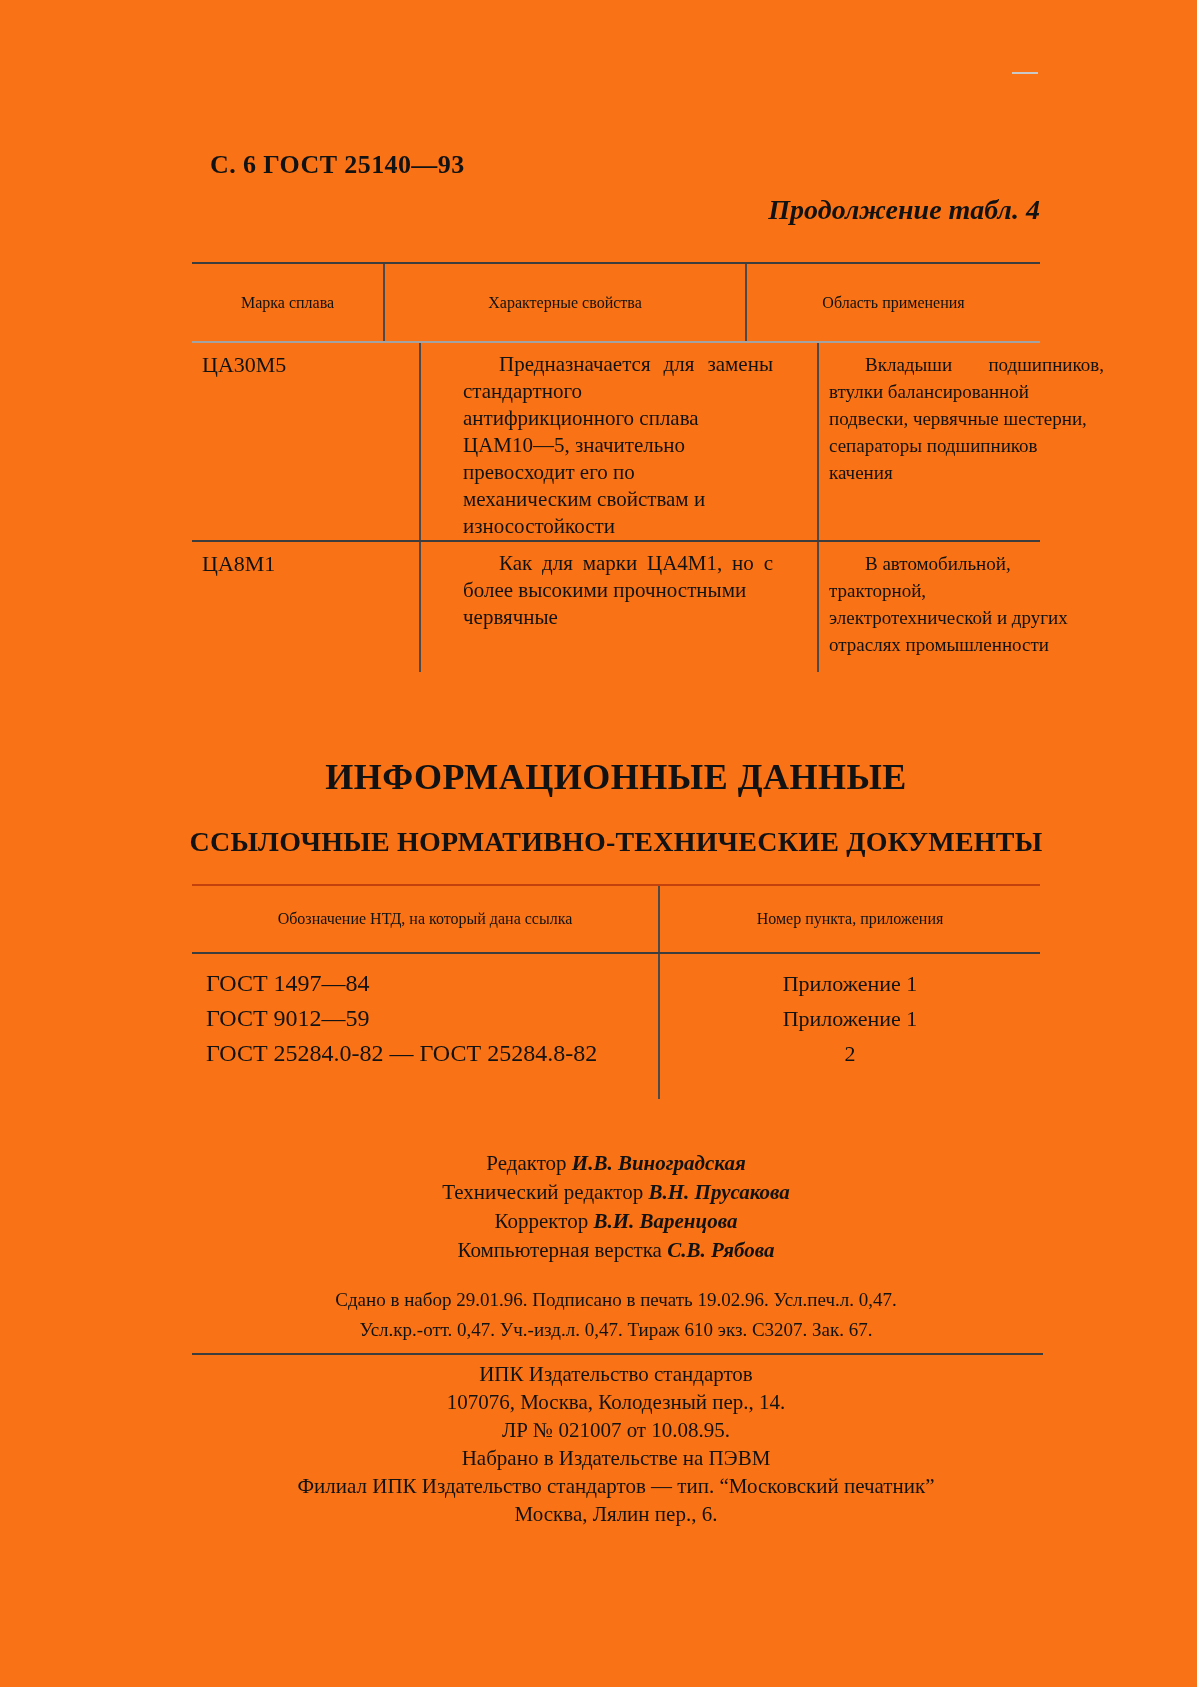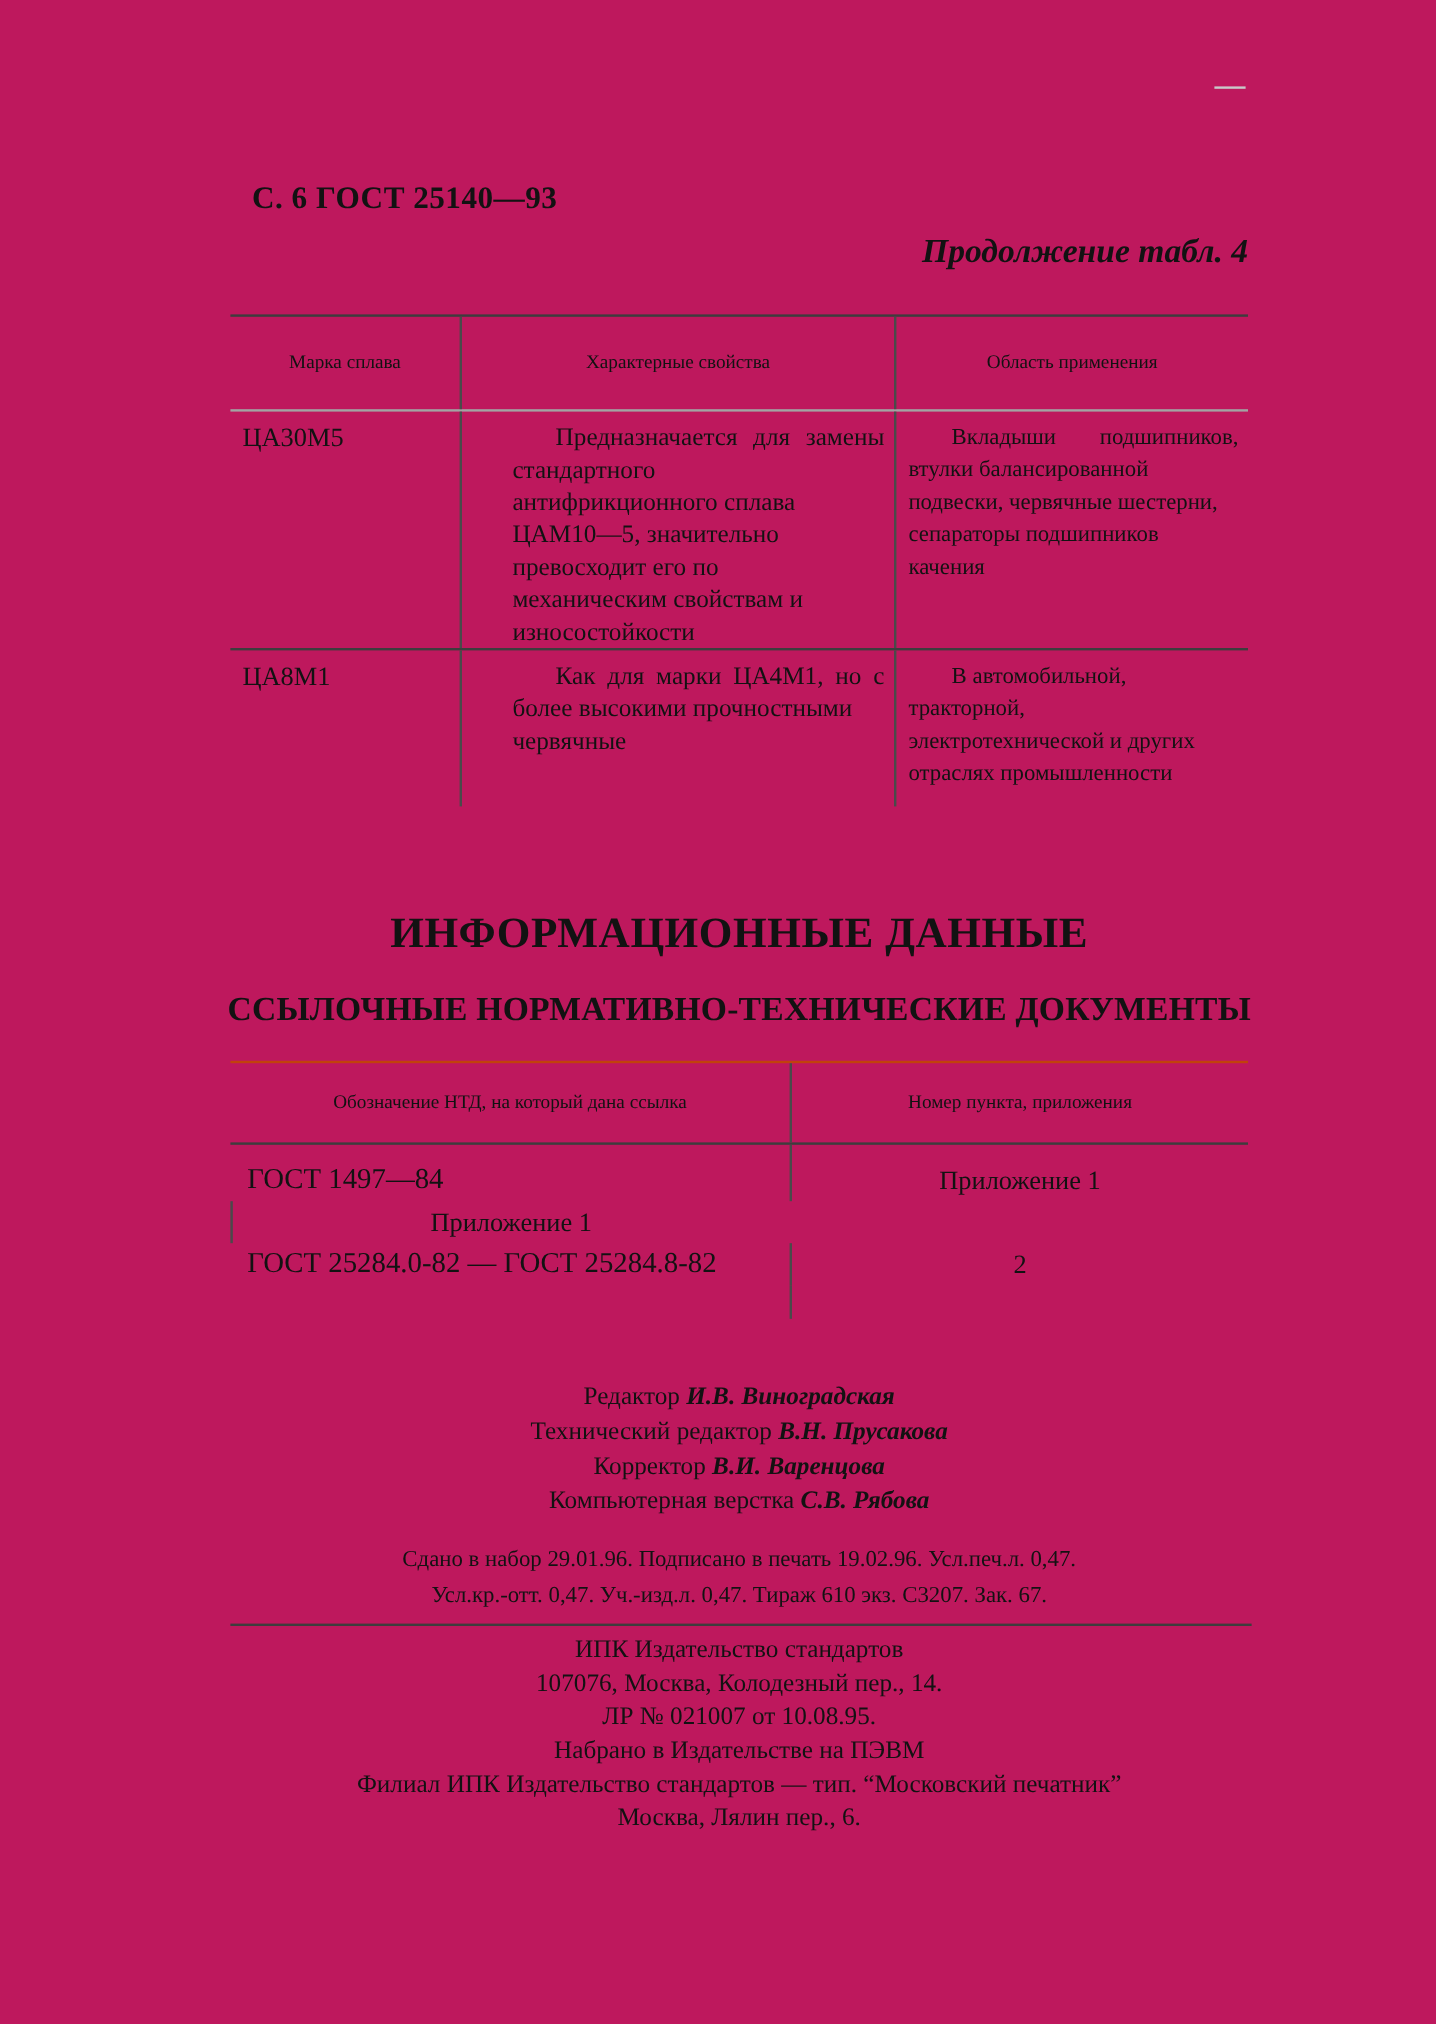--- a/index.html
+++ b/index.html
@@ -1,32 +1,32 @@
 <!DOCTYPE html>
 <html><head>
 <meta charset="utf-8">
 <style>
   html,body { margin:0; padding:0; background:#ffffff; }
   .page {
     position:relative; width:1197px; height:1687px; overflow:hidden;
-    background:#be185d; color:#121212;
+    background:#f97316; color:#121212;
     font-family:"Liberation Serif","DejaVu Serif",serif;
     box-sizing:border-box;
   }
   .artifact { position:absolute; top:72px; left:1012px; width:26px; height:2px; background:#c9c9c9; }
 
   .doc-header { margin:150px 0 0 210px; font-size:26px; font-weight:bold; letter-spacing:.4px; }
   .table-caption { margin:14px 157px 0 0; text-align:right; font-style:italic; font-weight:bold; font-size:28px; }
 
   
   .t1 { margin:36px 0 0 192px; width:848px; border-top:2px solid #3d3d3d; }
   .t1 .hrow { display:grid; grid-template-columns:191px 362px 295px; height:77px; border-bottom:2px solid #a3a3a3; }
   .hcell { display:flex; align-items:center; justify-content:center; text-align:center; font-size:16px; padding:0 14px; }
   .vsep { border-left:2px solid #4a4a4a; }
-  .t1 .drow { display:grid; grid-template-columns:191px 362px 295px; }
+  .t1 .drow { display:grid; grid-template-columns:191px 362px 295px;gap:36px; }
   .t1 .drow + .drow { border-top:2px solid #3d3d3d; }
   .t1 .r1 { min-height:196px; }
   .t1 .r2 { min-height:130px; }
   .cell { padding:8px 8px 0 10px; box-sizing:border-box; }
   .grade { font-size:22px; line-height:27px; }
   .lines { line-height:27px; }
   .fs21 { font-size:21px;padding-left:42px; }
   .fs19 { font-size:19px; }
   .pj .ln:first-child { text-indent:36px; text-align:justify; text-align-last:justify; }
   .pi .ln:first-child { text-indent:36px; }
@@ -109,20 +109,21 @@
   <div class="t2">
     <div class="hrow">
       <div class="hcell">Обозначение НТД, на который дана ссылка</div>
       <div class="hcell vsep">Номер пункта, приложения</div>
     </div>
     <div class="brow">
       <div class="bcell-l pt">ГОСТ 1497—84</div>
       <div class="bcell-r vsep pt">Приложение 1</div>
     </div>
     <div class="brow">
+      <div class="bcell-l">ГОСТ 9012—59</div>
       <div class="bcell-r vsep">Приложение 1</div>
     </div>
     <div class="brow">
       <div class="bcell-l">ГОСТ 25284.0-82 — ГОСТ 25284.8-82</div>
       <div class="bcell-r vsep">2</div>
     </div>
     <div class="brow">
       <div class="filler"></div>
       <div class="filler vsep"></div>
     </div>

